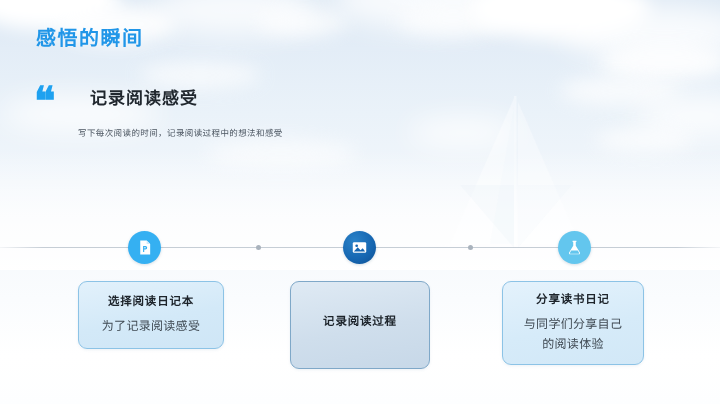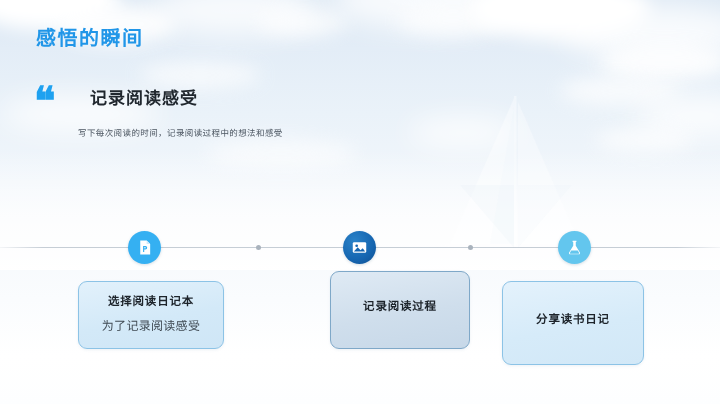--- a/index.html
+++ b/index.html
@@ -195,26 +195,25 @@
 
   #card-0 {
     left: 78px;
     top: 281px;
     width: 146px;
     height: 68px;
     background: linear-gradient(170deg, #e2f1fb 0%, #d3e9f8 55%, #cfe6f6 100%);
   }
   #card-1 {
     left: 290px;
-    top: 271px;
+    top: 281px;
     width: 140px;
-    height: 78px;
+    height: 88px;
     background: linear-gradient(170deg, #dfeaf4 0%, #cfdeec 55%, #c7d8e8 100%);
     border-color: #7fa8c8;
-    margin-left: 40px;
   }
   #card-2 {
     left: 502px;
     top: 281px;
     width: 142px;
     height: 84px;
     background: linear-gradient(170deg, #e4f2fc 0%, #d6ebf9 55%, #d2e8f7 100%);
     align-items: center;
   }
 </style>
@@ -294,15 +293,16 @@
     <div class="card-title">选择阅读日记本</div>
     <div class="card-desc">为了记录阅读感受</div>
   </div>
 
   <div class="card" id="card-1">
     <div class="card-title">记录阅读过程</div>
   </div>
 
   <div class="card" id="card-2">
     <div class="card-title">分享读书日记</div>
+    <div class="card-desc">与同学们分享自己的阅读体验</div>
   </div>
 
 </div>
 
 </body></html>

